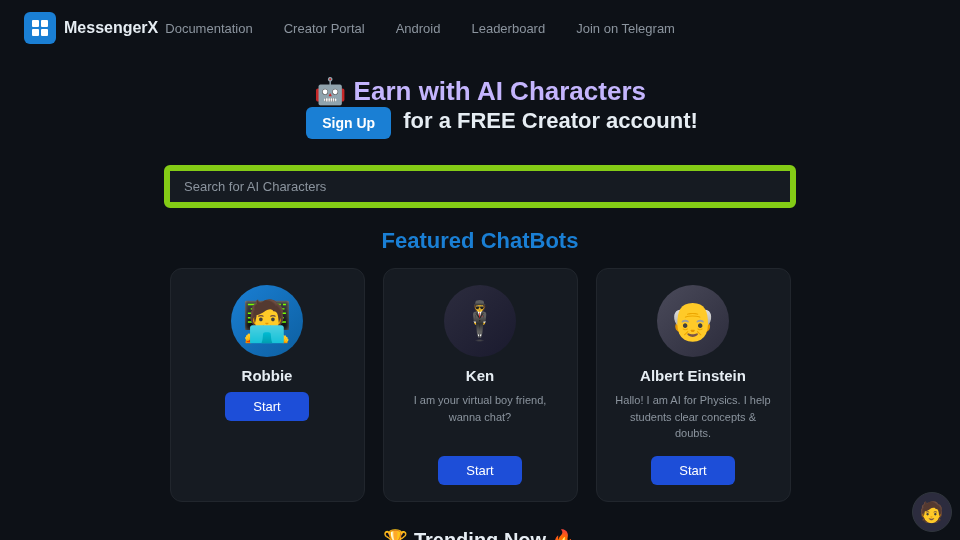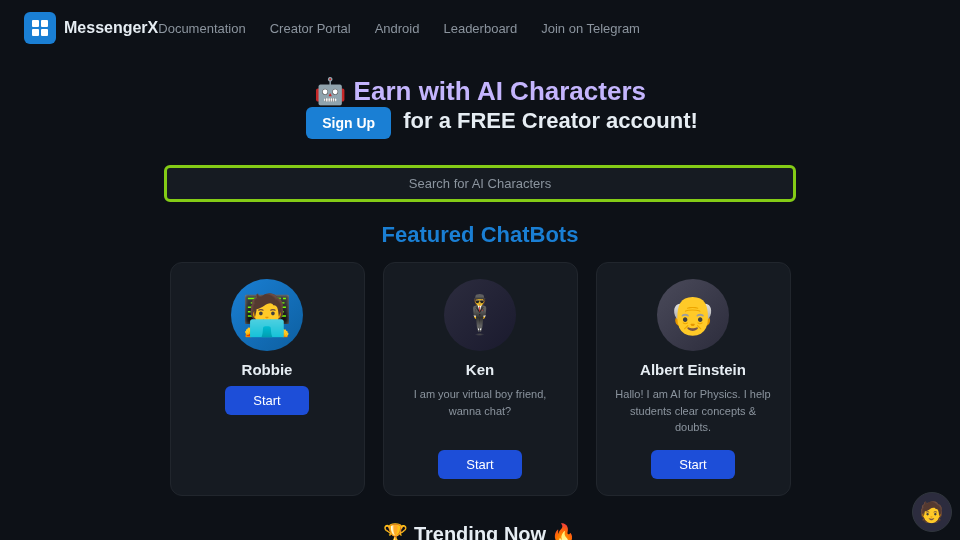--- a/index.html
+++ b/index.html
@@ -44,20 +44,21 @@
     .nav-links {
       display: flex;
       gap: 24px;
       align-items: center;
     }
     .nav-link {
       color: #8b949e;
       text-decoration: none;
       font-size: 13px;
       cursor: pointer;
+      margin-left: 7px;
     }
 
     
     .hero {
       text-align: center;
       padding: 20px 24px 10px;
     }
     .hero-title {
       font-size: 26px;
       font-weight: 600;
@@ -84,27 +85,26 @@
 
     
     .search-container {
       max-width: 680px;
       margin: 0 auto 16px;
       padding: 0 24px;
     }
     .search-input {
       width: 100%;
       background: #161b22;
-      border: 3px solid #84cc16;
+      border: 6px solid #84cc16;
       border-radius: 6px;
       padding: 8px 14px;
       color: #8b949e;
       font-size: 13px;
       outline: none;
-      text-align: center;
     }
     .search-input::placeholder { color: #8b949e; }
 
     
     .featured-section {
       text-align: center;
       padding: 4px 24px 8px;
     }
     .featured-title {
       font-size: 22px;

